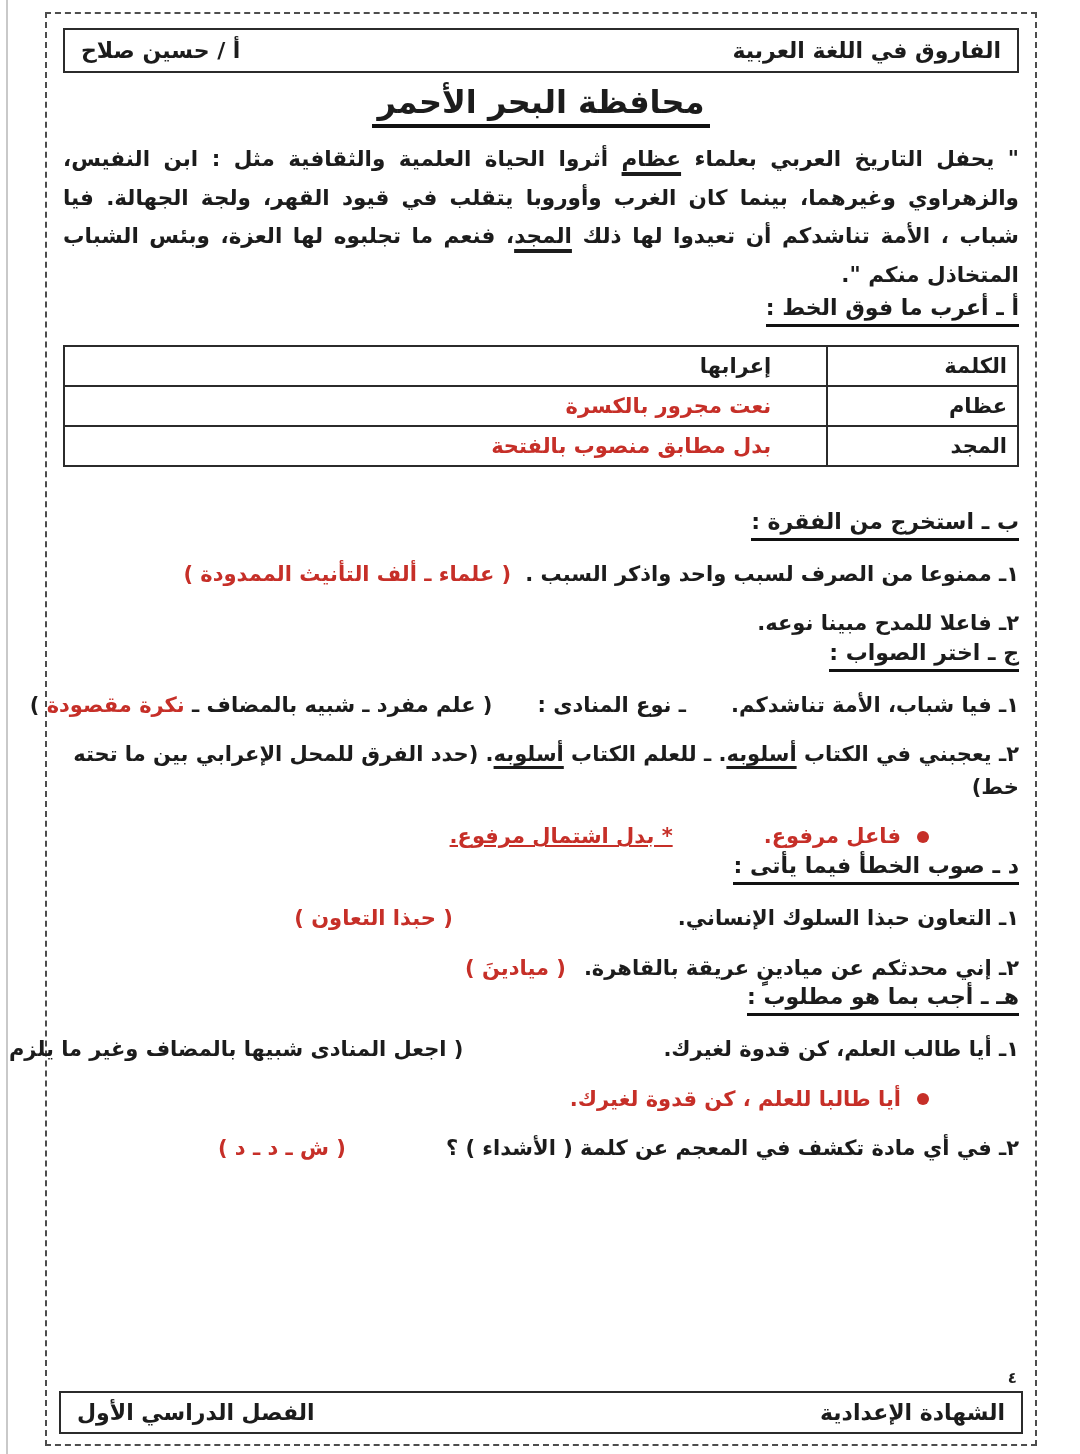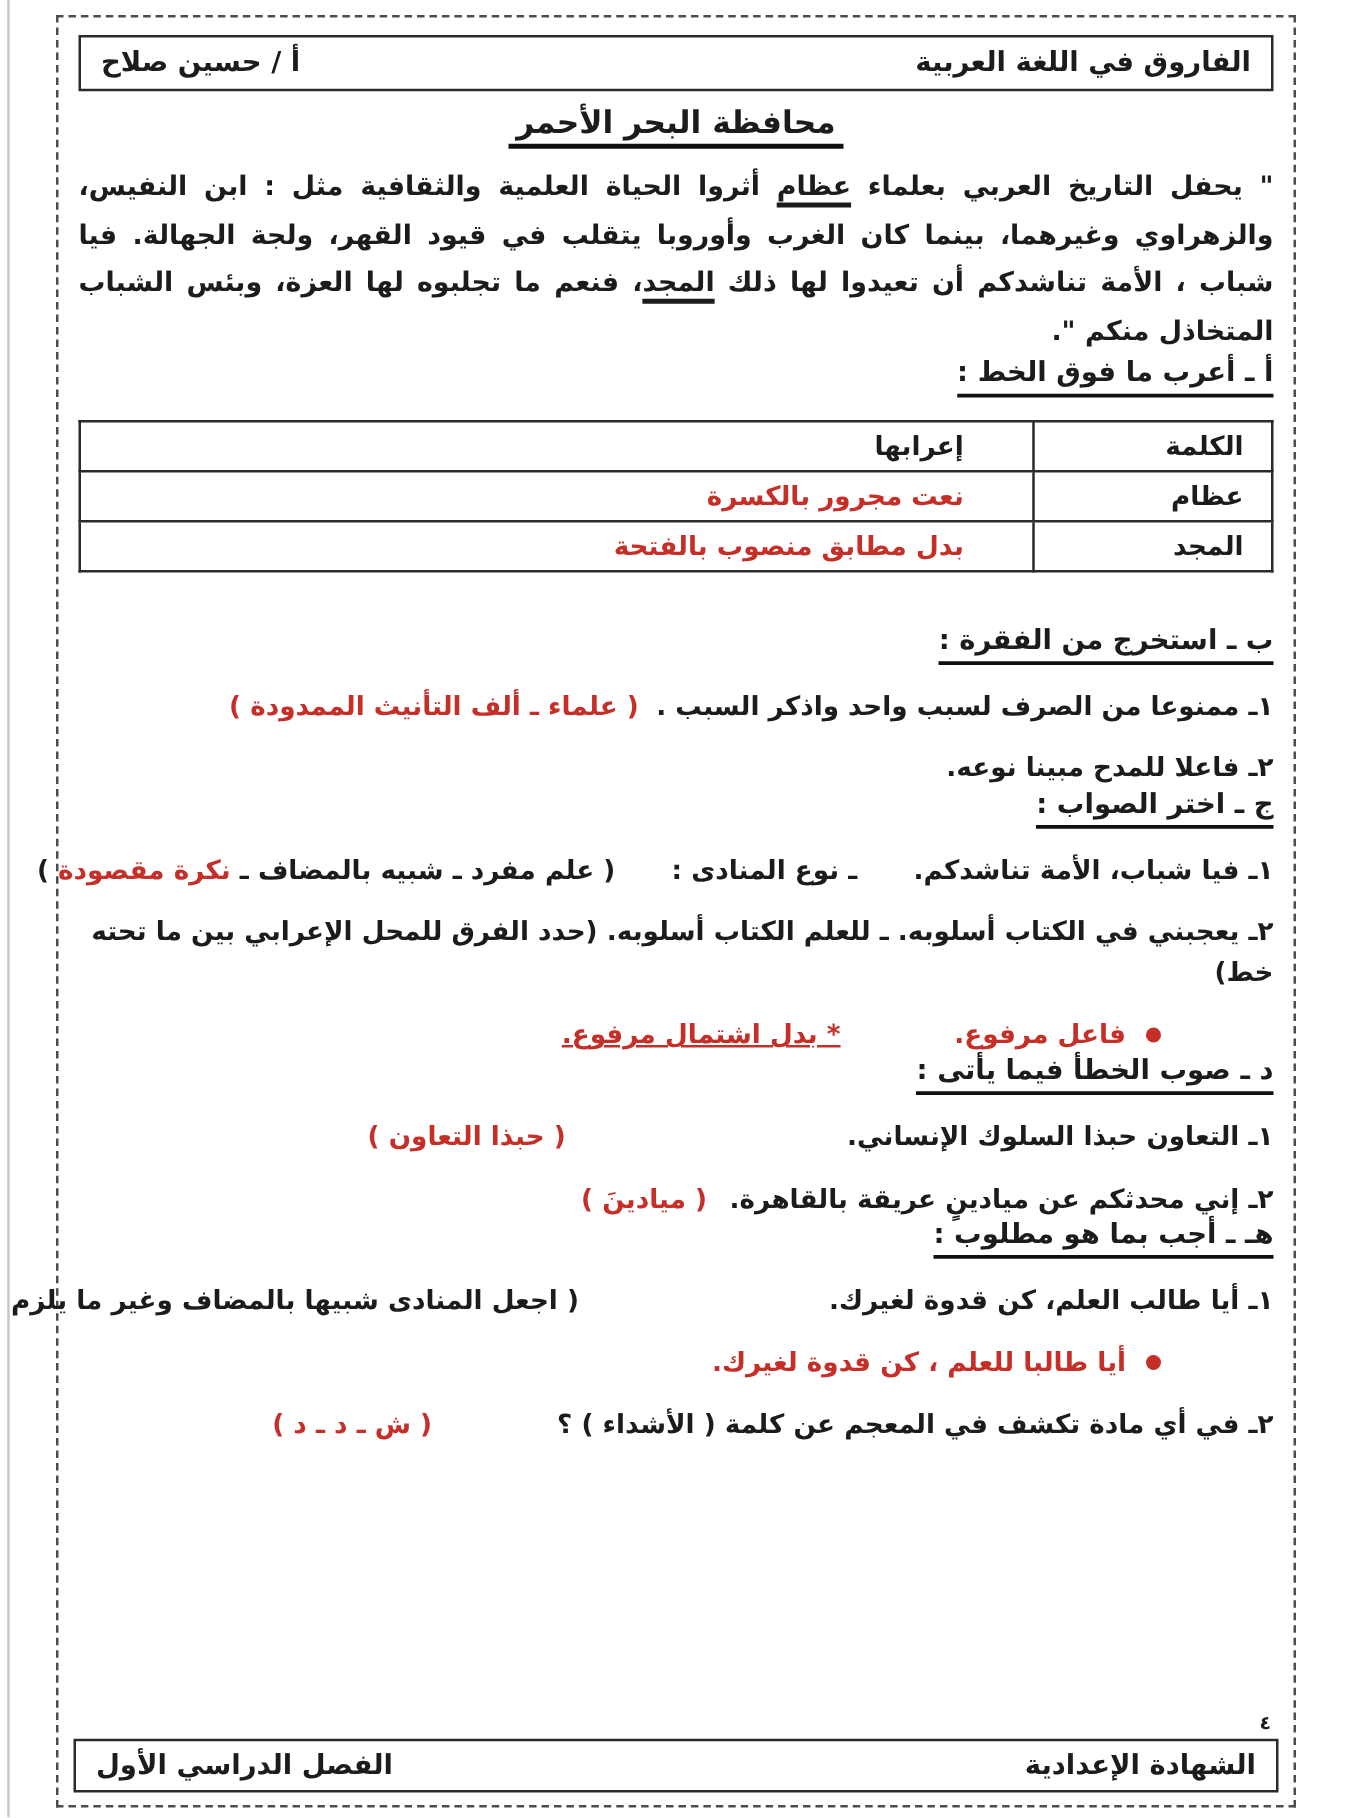--- a/index.html
+++ b/index.html
@@ -21,46 +21,46 @@
   .content { position:relative; height:100%; padding:14px 16px 0 16px; }
 
   .hdr-box {
     border:2px solid #2b2b2b; background:#fff;
     display:flex; justify-content:space-between; align-items:center;
     padding:8px 16px; font-size:22px; font-weight:bold;
   }
 
   .title-wrap { text-align:center; margin-top:10px; }
   .title-wrap span {
-    display:inline-block; font-size:25px; font-weight:bold;
+    display:inline-block; font-size:32px; font-weight:bold;
     border-bottom:4px solid #111; padding:0 6px 3px 6px;
   }
 
   .passage {
     margin-top:12px; font-size:21.5px; font-weight:bold;
     line-height:1.8; text-align:justify;
   }
   .u-thick { text-decoration:underline; text-decoration-thickness:3.5px; text-underline-offset:6px; }
-  .u-word  { text-decoration-thickness:2.5px; text-underline-offset:5px; }
+  .u-word  { text-decoration:underline; text-decoration-thickness:2.5px; text-underline-offset:5px; }
 
   .sec-head { }
   .sec-head span {
     display:inline-block; font-size:22px; font-weight:bold;
     border-bottom:3.5px solid #111; padding-bottom:4px;
   }
   .sec-head.after-table { margin-top:42px; }
 
   table.parse {
     width:100%; margin-top:18px; border-collapse:collapse;
     font-size:21px; font-weight:bold;
   }
   table.parse th, table.parse td {
     border:2px solid #2b2b2b; height:40px; text-align:right; vertical-align:middle;
   }
-  .col-word  { width:20%; padding-right:22px; }
+  .col-word  { width:20%; padding-right:10px; }
   .col-parse { width:80%; padding-right:55px; }
   td.col-parse { color:var(--red); }
 
   .line {
     display:flex; align-items:baseline; margin-top:17px;
     font-size:21px; font-weight:bold; line-height:1.55; white-space:nowrap;
   }
   .flow { display:block; white-space:normal; }
   .ans { color:var(--red); }
   .red-underline { color:var(--red); text-decoration-thickness:2.5px; text-underline-offset:5px; }

